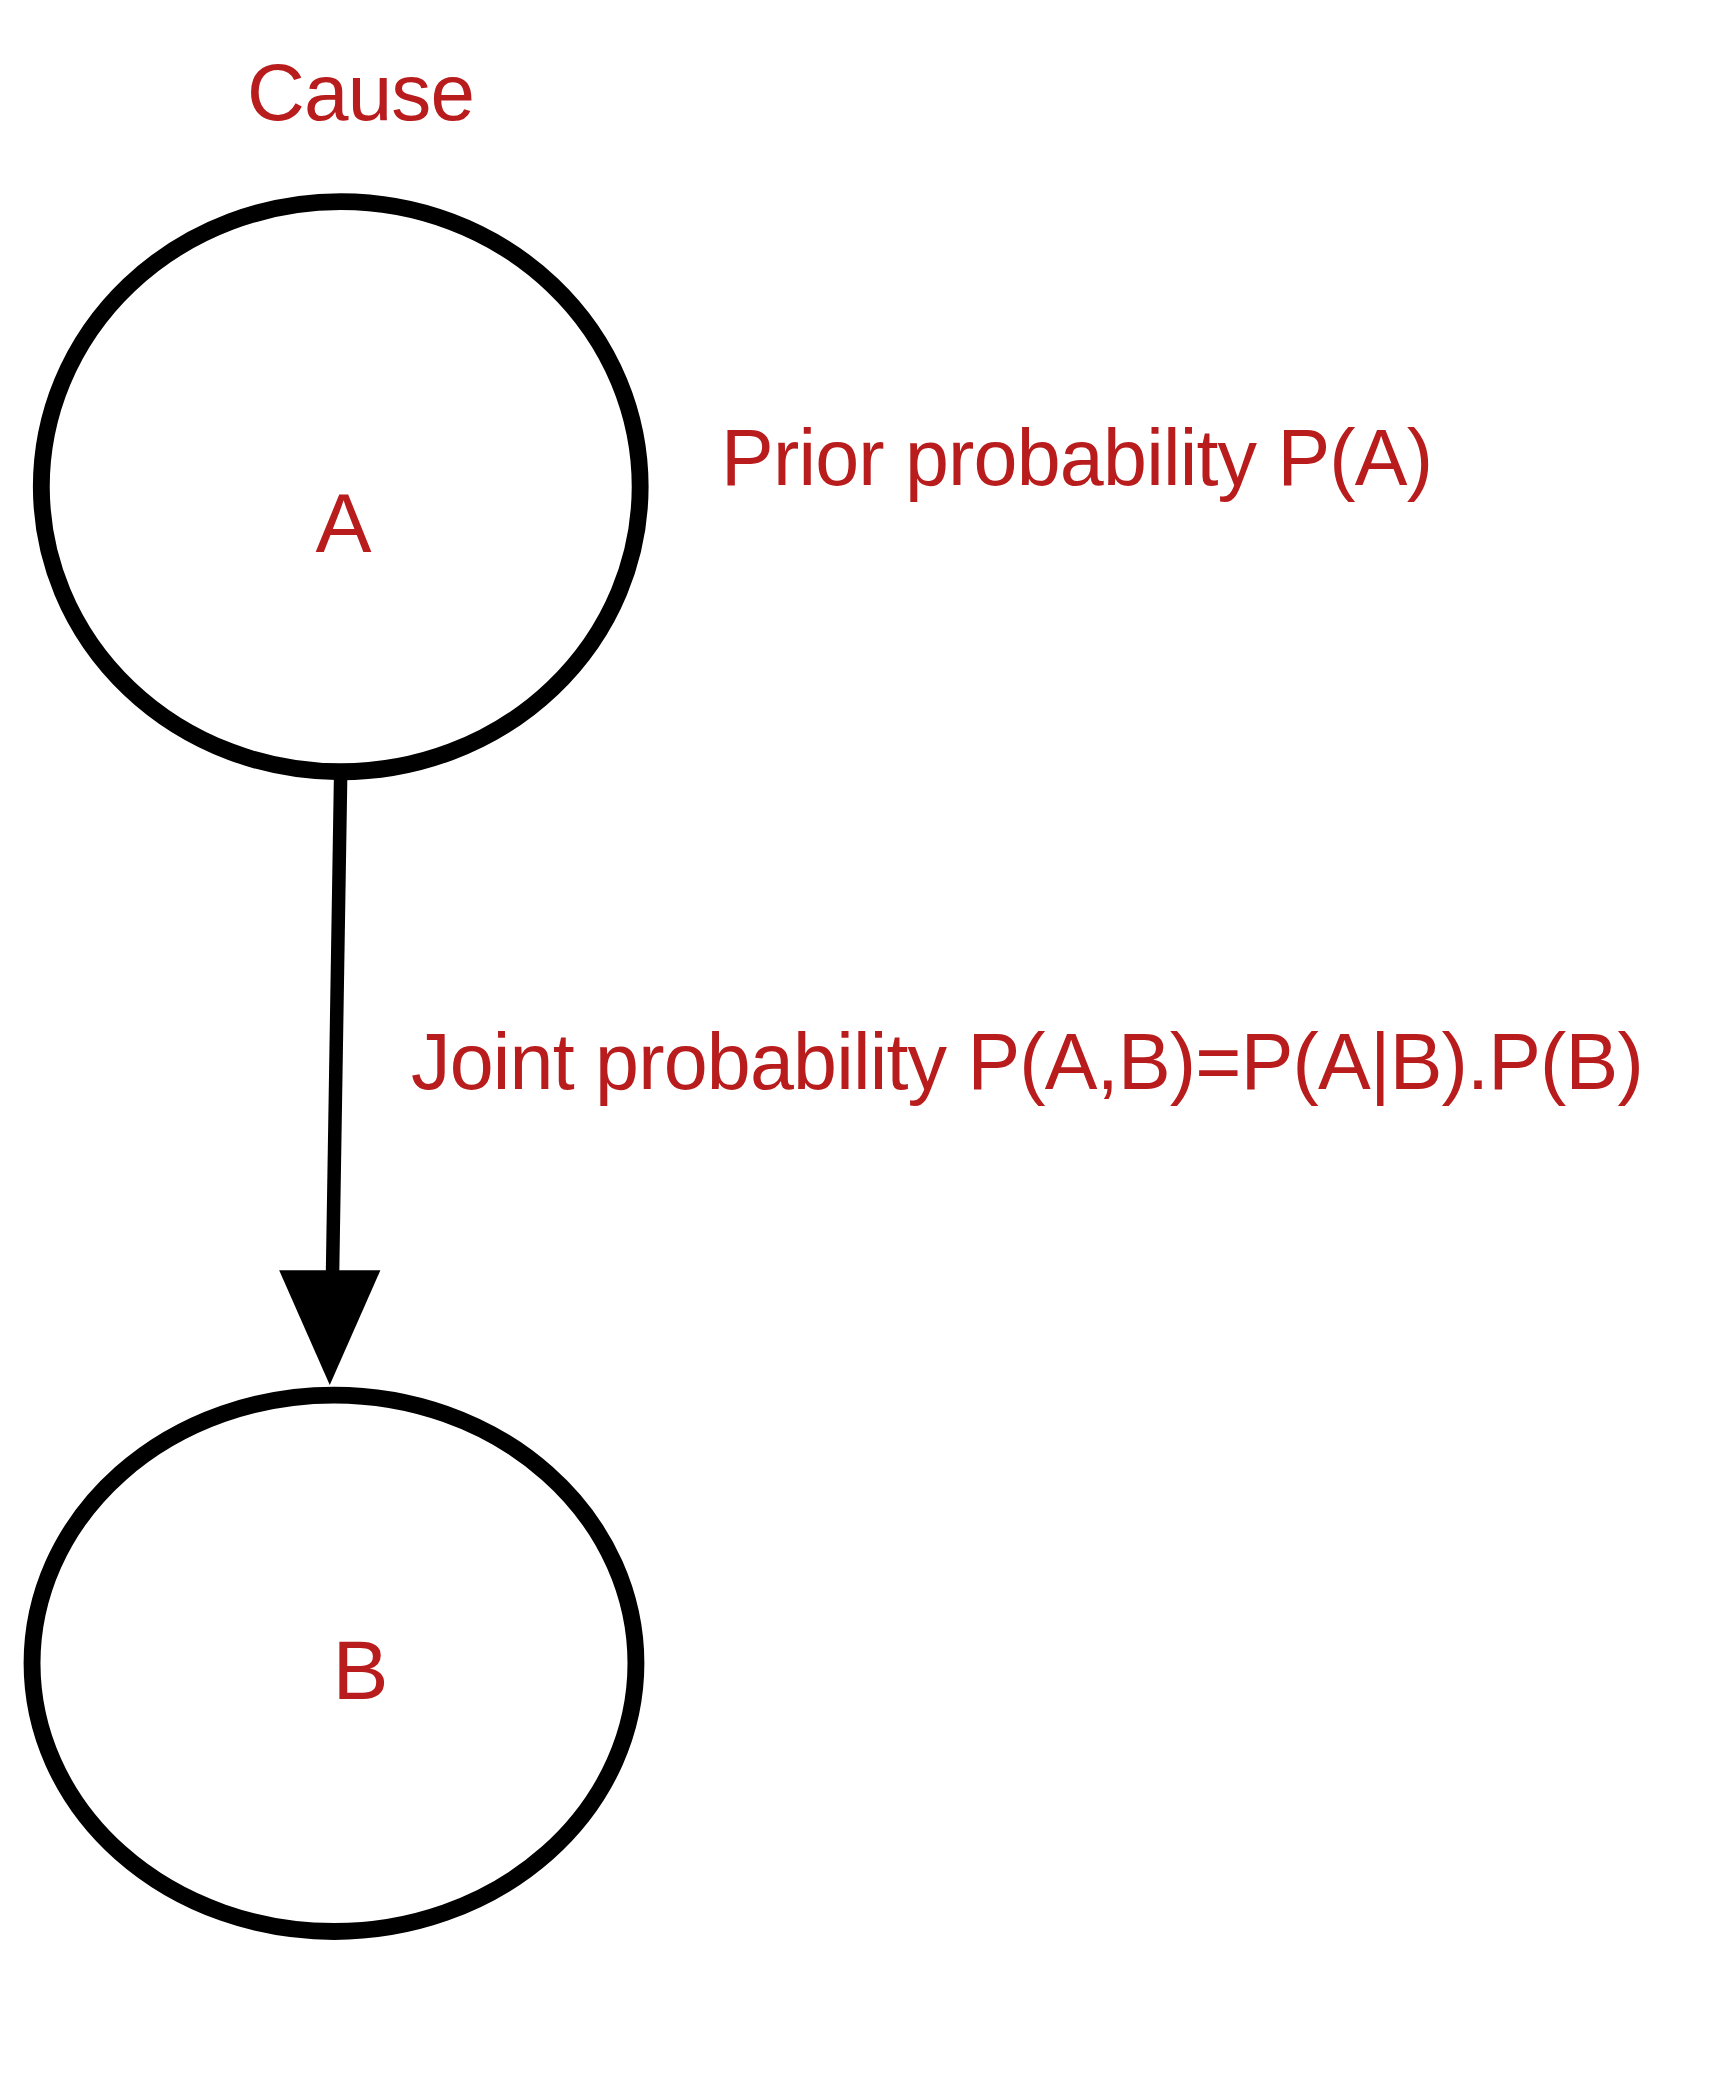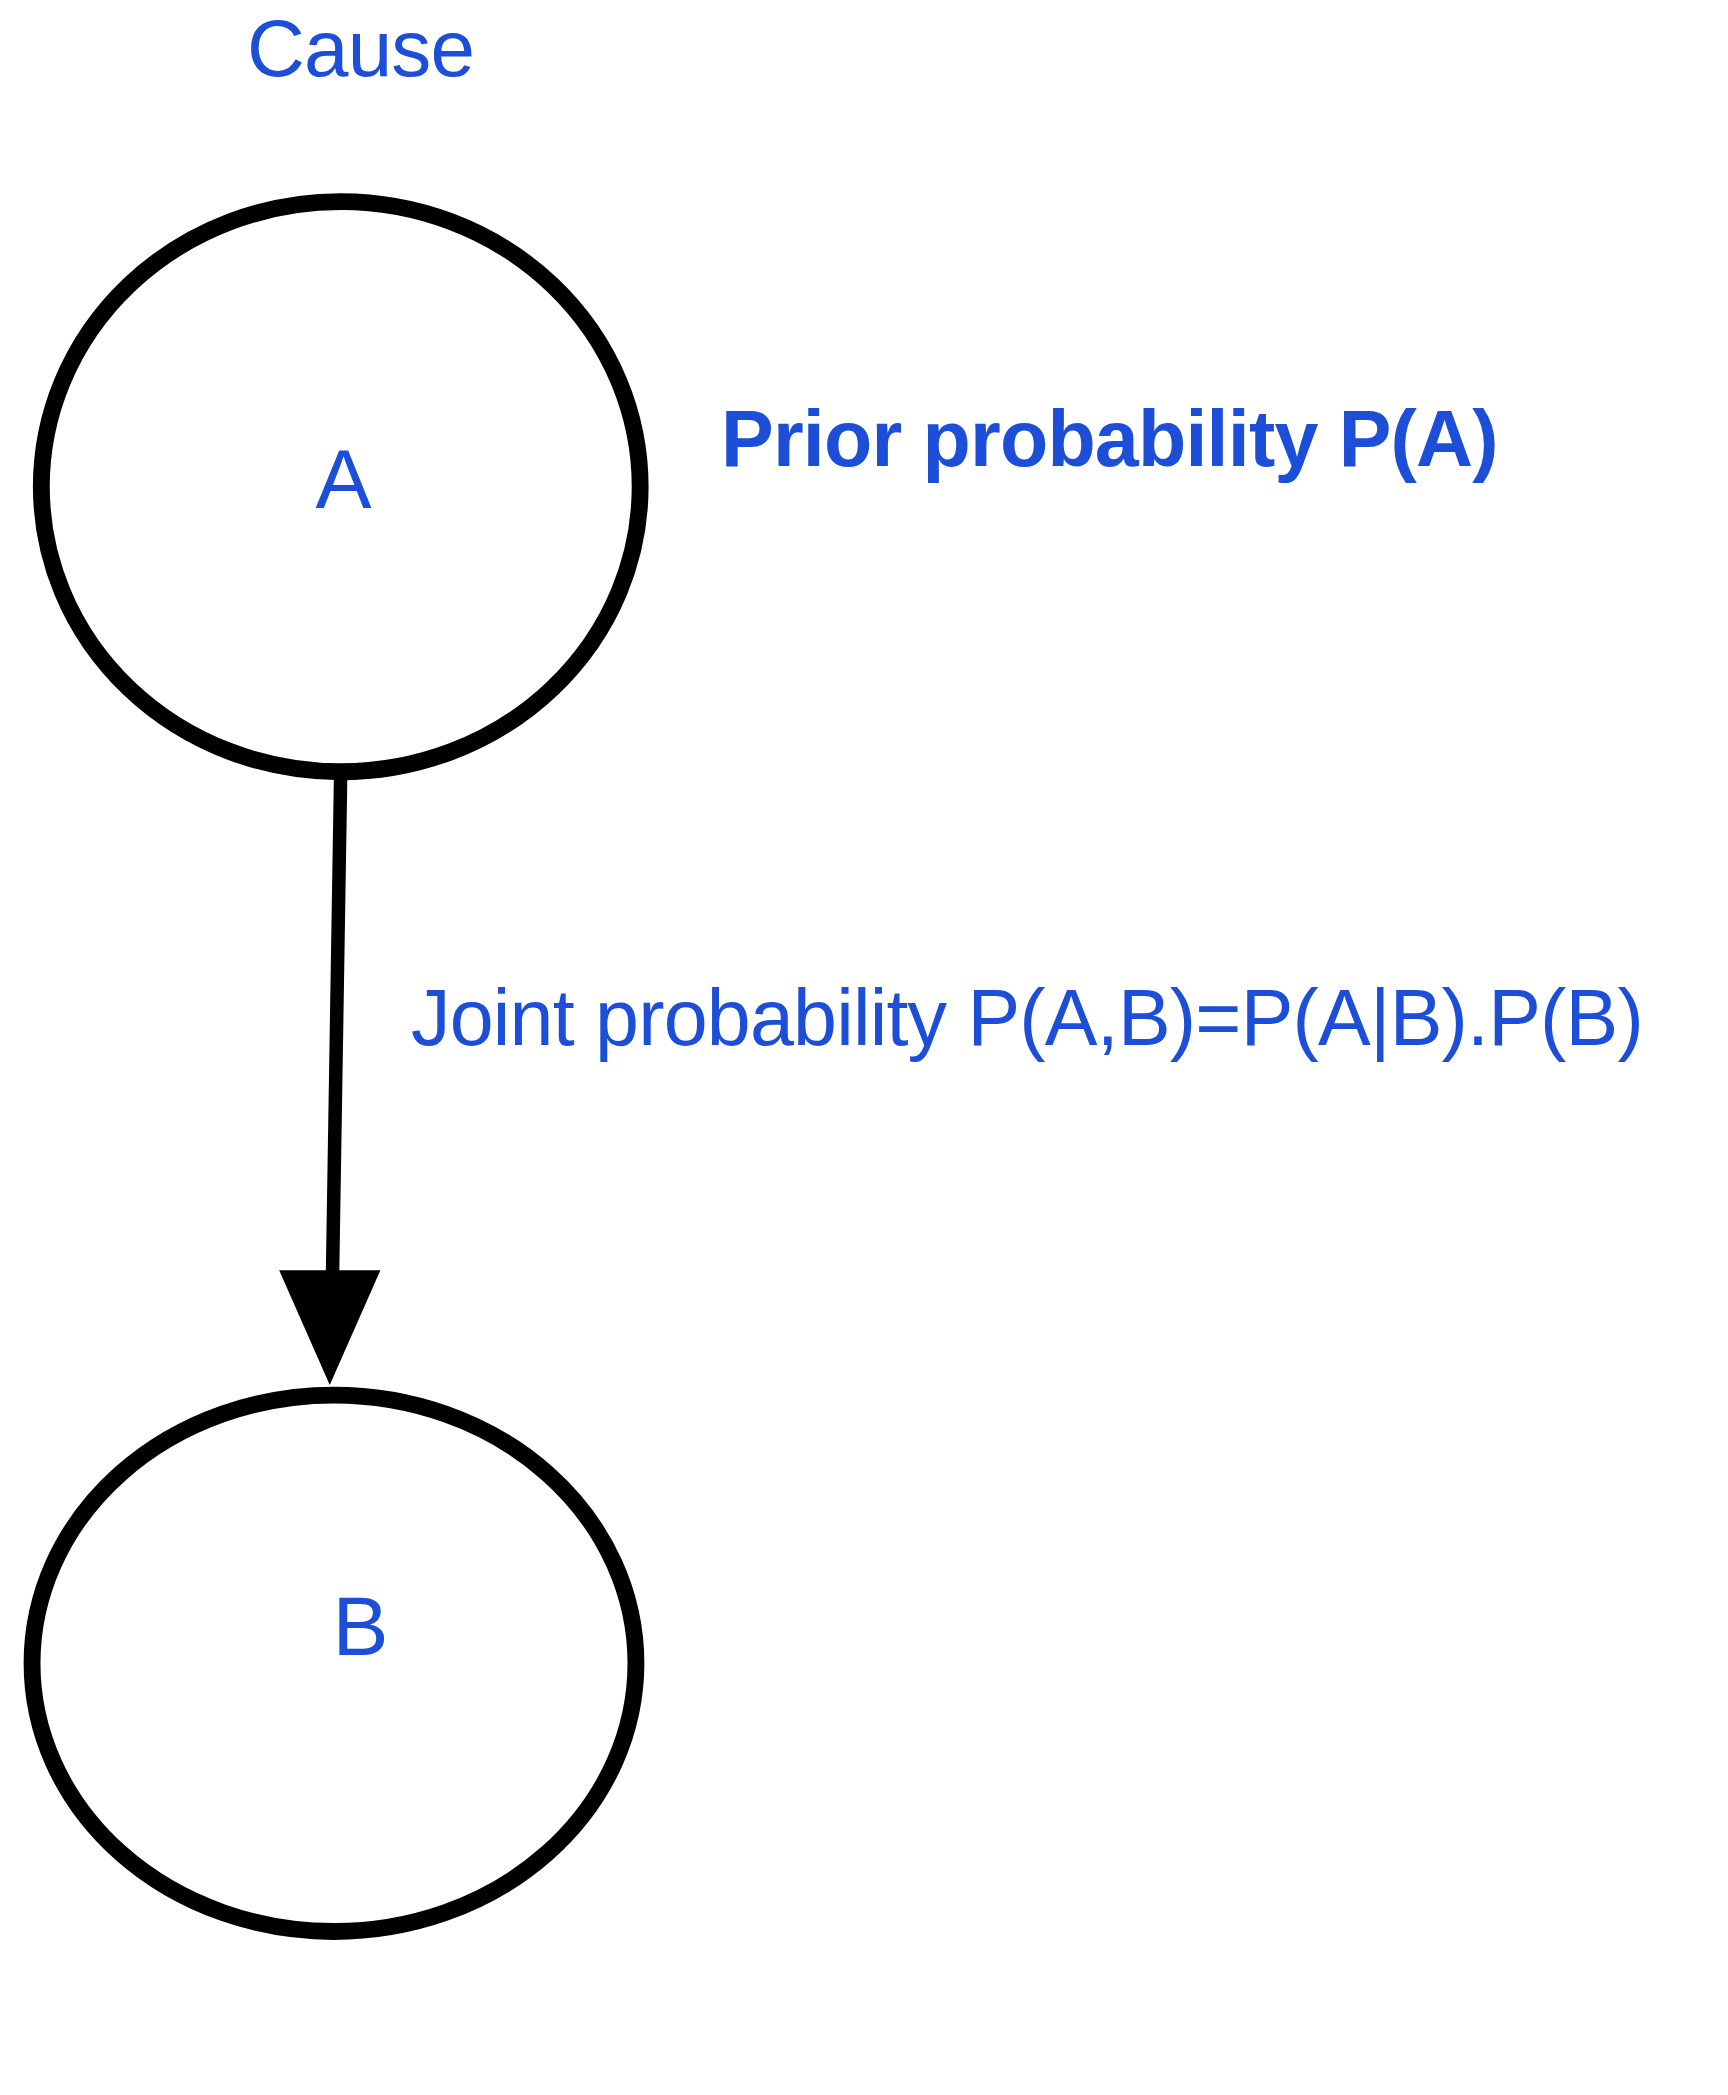--- a/index.html
+++ b/index.html
@@ -20,22 +20,23 @@
     position: absolute;
     left: 0;
     top: 0;
     width: 1729px;
     height: 2096px;
   }
   .txt {
     position: absolute;
     line-height: 1;
     white-space: nowrap;
-    color: #1d4ed8;
+    color: #b91c1c;
     letter-spacing: -0.8px;
+    margin-top: 44px;
   }
   .node-label {
     font-size: 84px;
     transform: translateX(-50%);
   }
   .outer-label {
     font-size: 80px;
   }
   .annotation {
     font-size: 79px;
@@ -54,21 +55,21 @@
 
     <polygon points="331,1506 451,1506 391,1642" fill="#000000" stroke="none"></polygon>
 
     <ellipse cx="396" cy="1972" rx="358" ry="318" fill="none" stroke="#000000" stroke-width="20"></ellipse>
   </svg>
 
   <div class="txt outer-label" style="left:247px; top:9.3px;">Cause</div>
 
   <div class="txt node-label" style="left:343px; top:437px;">A</div>
 
-  <div class="txt annotation" style="left:721px; top:399px;font-weight:bold;">Prior probability P(A)</div>
+  <div class="txt annotation" style="left:721px; top:374px;">Prior probability P(A)</div>
 
   <div class="txt annotation" style="left:411px; top:978px;">Joint probability P(A,B)=P(A|B).P(B)</div>
 
   <div class="txt node-label" style="left:360px; top:1584px;">B</div>
 
 
 
 </div>
 
 

